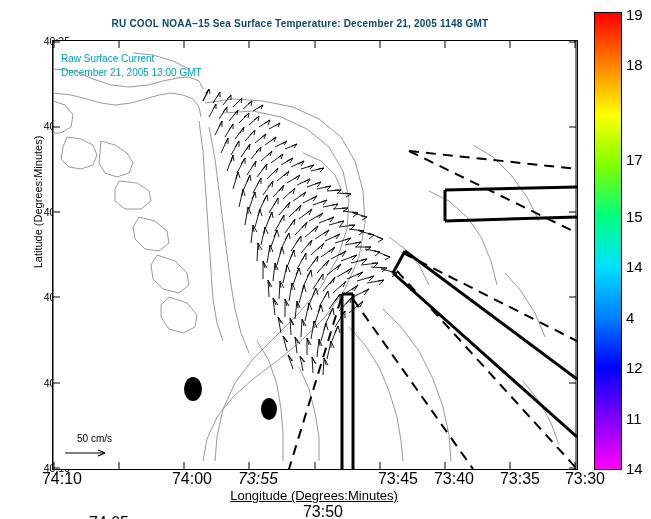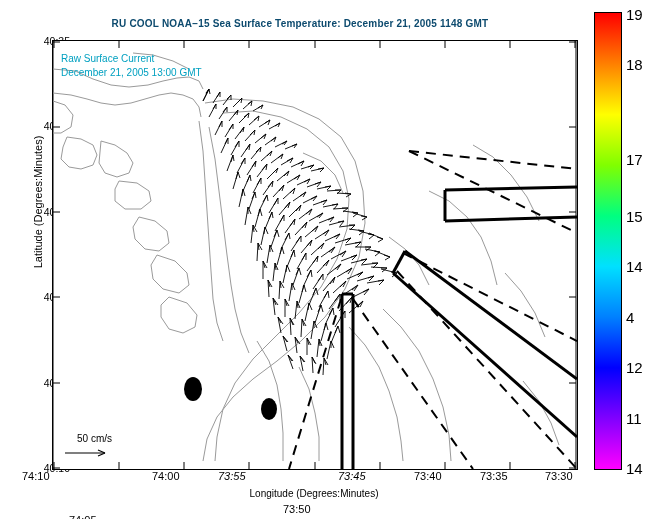--- a/index.html
+++ b/index.html
@@ -13,27 +13,27 @@
 
   
   .plot{
     position:absolute;left:52px;top:40px;width:524px;height:428px;
     border:1px solid #000;background:#ffffff;overflow:hidden;
   }
   .plot svg{position:absolute;left:0;top:0;}
 
   
   .ylab{position:absolute;right:581px;width:48px;text-align:right;font-size:10.5px;color:#000;}
-  .xlab{position:absolute;top:470px;width:60px;text-align:left;font-size:11px;color:#000;}
+  .xlab{position:absolute;top:470px;width:60px;text-align:right;font-size:16px;color:#000;}
 
   .ytitle{
     position:absolute;left:-62px;top:196px;width:200px;text-align:center;
     font-size:11px;color:#000;transform:rotate(-90deg);transform-origin:center;
   }
-  .xtitle{position:absolute;left:52px;top:488px;width:524px;text-align:center;font-size:10px;color:#000;}
+  .xtitle{position:absolute;left:52px;top:488px;width:524px;text-align:center;font-size:13px;color:#000;text-decoration:underline;}
 
   .annot{position:absolute;color:#00a0c0;font-size:10px;white-space:nowrap;}
 
   
   .cbar{position:absolute;left:594px;top:12px;width:26px;height:456px;border:1px solid #000;}
   .cbar-grad{position:absolute;left:0;top:0;width:100%;height:100%;
     background:linear-gradient(to top,
       #ff00ff 0%, #8000ff 11.1%, #0000ff 22.2%, #0080ff 33.3%,
       #00e0ff 44.4%, #00ff80 55.5%, #80ff00 66.6%,
       #ffff00 77.7%, #ff8000 88.8%, #ff0000 100%);}
@@ -55,21 +55,21 @@
   <div class="ylab" style="top:377px;">40:15</div>
   <div class="ylab" style="top:462px;">40:10</div>
 
   <div class="ytitle">Latitude (Degrees:Minutes)</div>
 
   <div class="xlab" style="left:22px;">74:10</div>
   <div class="xlab" style="left:69px;margin-top:44px;">74:05</div>
   <div class="xlab" style="left:152px;">74:00</div>
   <div class="xlab" style="left:218px;font-style:italic;">73:55</div>
   <div class="xlab" style="left:283px;margin-top:33px;">73:50</div>
-  <div class="xlab" style="left:338px;font-style:italic;">73:45</div>
+  <div class="xlab" style="left:358px;">73:45</div>
   <div class="xlab" style="left:414px;">73:40</div>
   <div class="xlab" style="left:480px;">73:35</div>
   <div class="xlab" style="left:545px;">73:30</div>
 
   <div class="xtitle">Longitude (Degrees:Minutes)</div>
 
   <div class="plot">
     <svg width="524" height="428" viewBox="0 0 524 428">
 
       <g stroke="#000" stroke-width="1">

